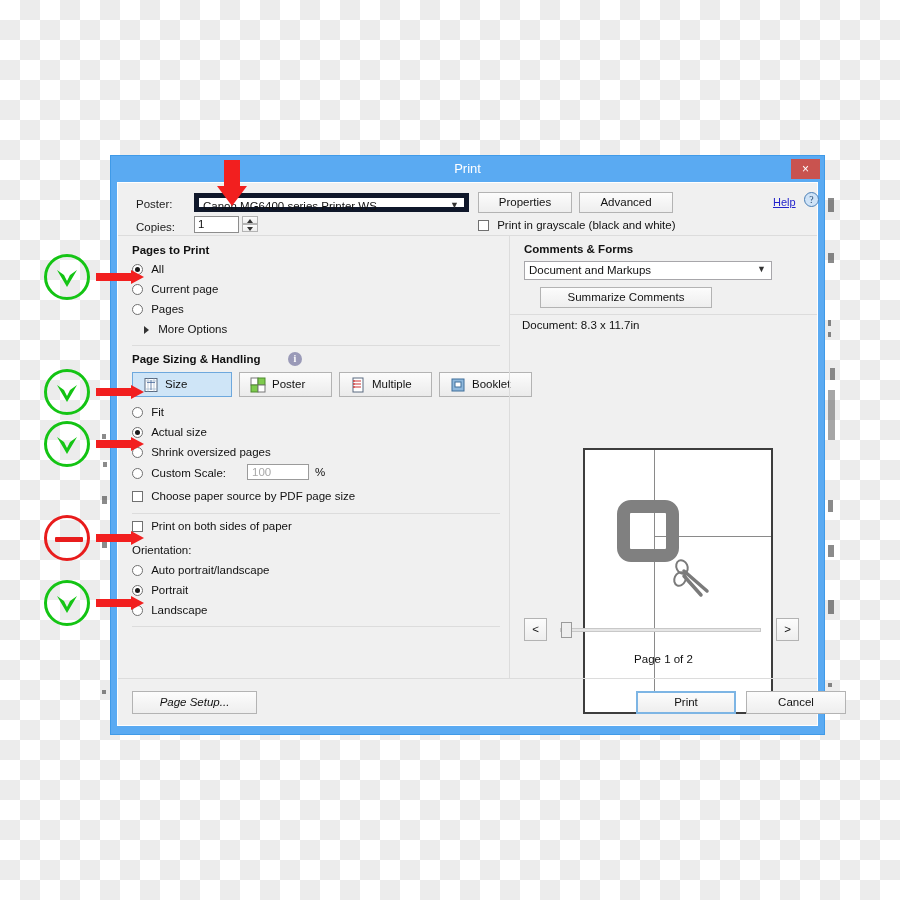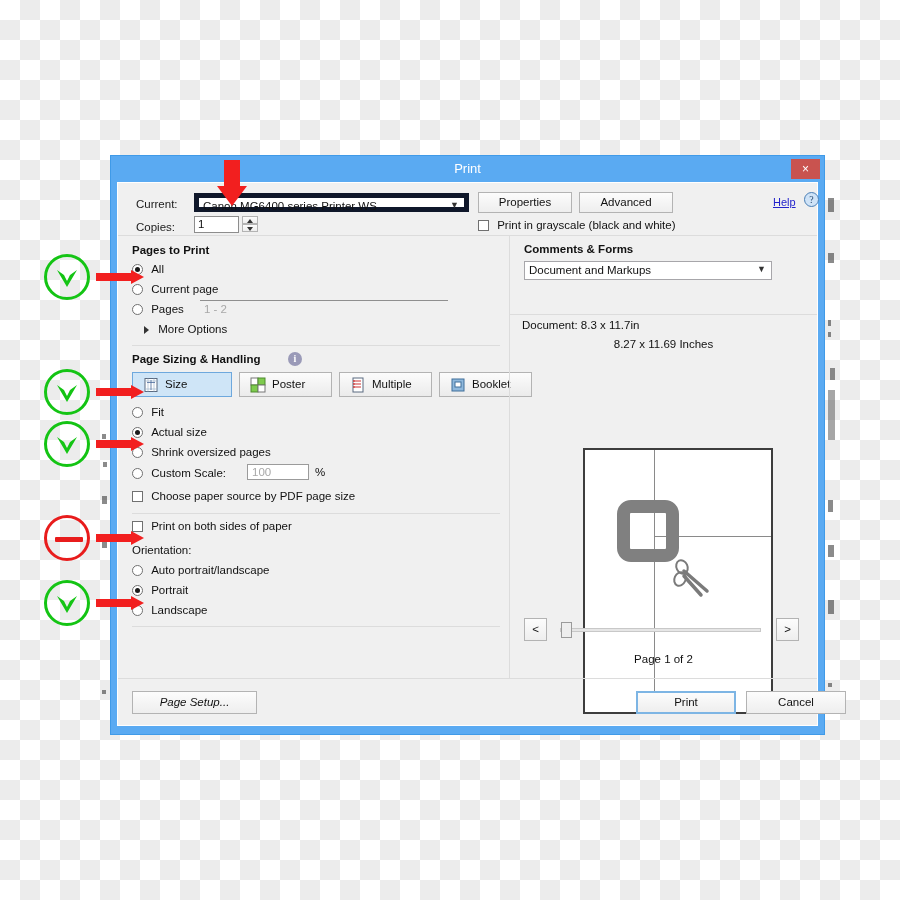--- a/index.html
+++ b/index.html
@@ -155,21 +155,21 @@
 <div class="dialog">
 
   <div class="titlebar">
     <span class="ttl">Print</span>
     <div class="close-btn">×</div>
   </div>
 
   <div class="dlg-body">
 
     <div class="toprow">
-      <div class="lbl printer-label">Current:</div>
+      <div class="lbl printer-label">Poster:</div>
 
       <div class="printer-select">
         <span>Canon MG6400 series Printer WS</span>
         <span class="chev">▼</span>
       </div>
 
       <div class="btn btn-props">Properties</div>
       <div class="btn btn-adv">Advanced</div>
 
       <div class="help-link">Help</div>
@@ -206,21 +206,20 @@
         <span class="tx">All</span>
       </div>
       <div class="opt" style="left:14px;top:47px;">
         <span class="radio"></span>
         <span class="tx">Current page</span>
       </div>
       <div class="opt" style="left:14px;top:67px;">
         <span class="radio"></span>
         <span class="tx">Pages</span>
       </div>
-      <div style="position:absolute;left:82px;top:64px;width:248px;height:16px;border-top:1px solid #8f8f8f;font-size:11.5px;color:#a8a8a8;padding:2px 0 0 4px;box-sizing:border-box;">1 - 2</div>
 
       <div class="opt" style="left:26px;top:87px;">
         <span style="display:inline-block;width:0;height:0;border-top:4px solid transparent;border-bottom:4px solid transparent;border-left:5px solid #333;margin-right:6px;vertical-align:middle;"></span>
         <span>More Options</span>
       </div>
 
       <div class="divider" style="top:109px;"></div>
 
       <div class="sect-title" style="position:absolute;left:14px;top:117px;">Page Sizing &amp; Handling</div>
       <div class="info-icon" style="left:170px;top:116px;">
@@ -320,25 +319,25 @@
     </div>
 
     <div class="rightcol">
       <div class="sect-title cf-title">Comments &amp; Forms</div>
 
       <div class="cf-select">
         <span>Document and Markups</span>
         <span class="chev">▼</span>
       </div>
 
+      <div class="btn btn-summ">Summarize Comments</div>
 
       <div class="divider" style="left:0;right:0;top:78px;"></div>
 
       <div class="docinfo">Document: 8.3 x 11.7in</div>
-      <div class="pagesize">8.27 x 11.69 Inches</div>
 
       <div class="paper">
         <div class="vline"></div>
         <div class="hline"></div>
         <div class="qr"></div>
         <div class="scissors">
           <svg width="44" height="44" viewBox="0 0 44 44">
             <ellipse cx="11" cy="12" rx="5.5" ry="7" fill="none" stroke="#7a7a7a" stroke-width="2" transform="rotate(-25 11 12)"></ellipse>
             <ellipse cx="9" cy="24" rx="5.5" ry="7" fill="none" stroke="#7a7a7a" stroke-width="2" transform="rotate(25 9 24)"></ellipse>
             <path d="M13 16 L36 36" stroke="#7a7a7a" stroke-width="3.5" stroke-linecap="round"></path>

